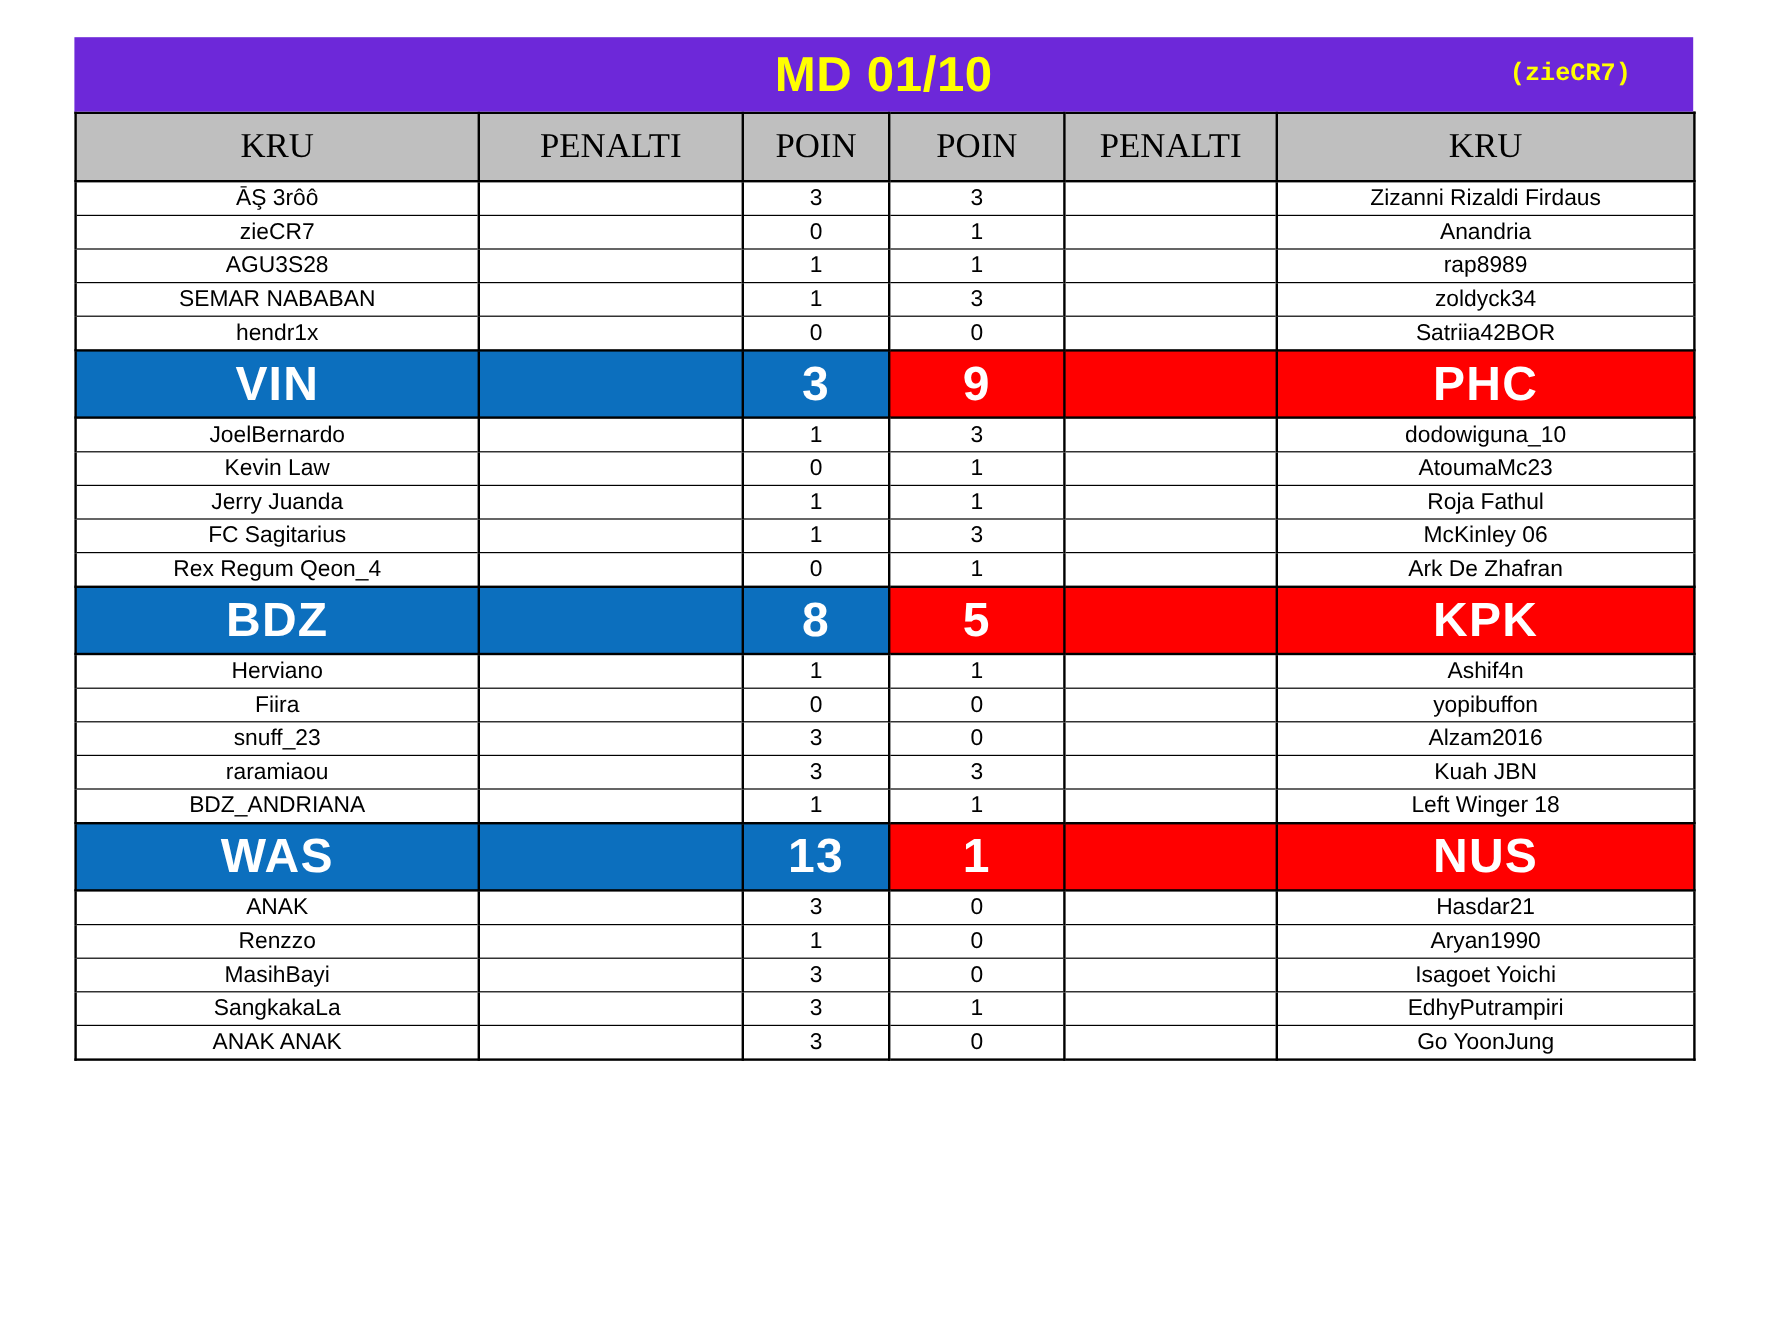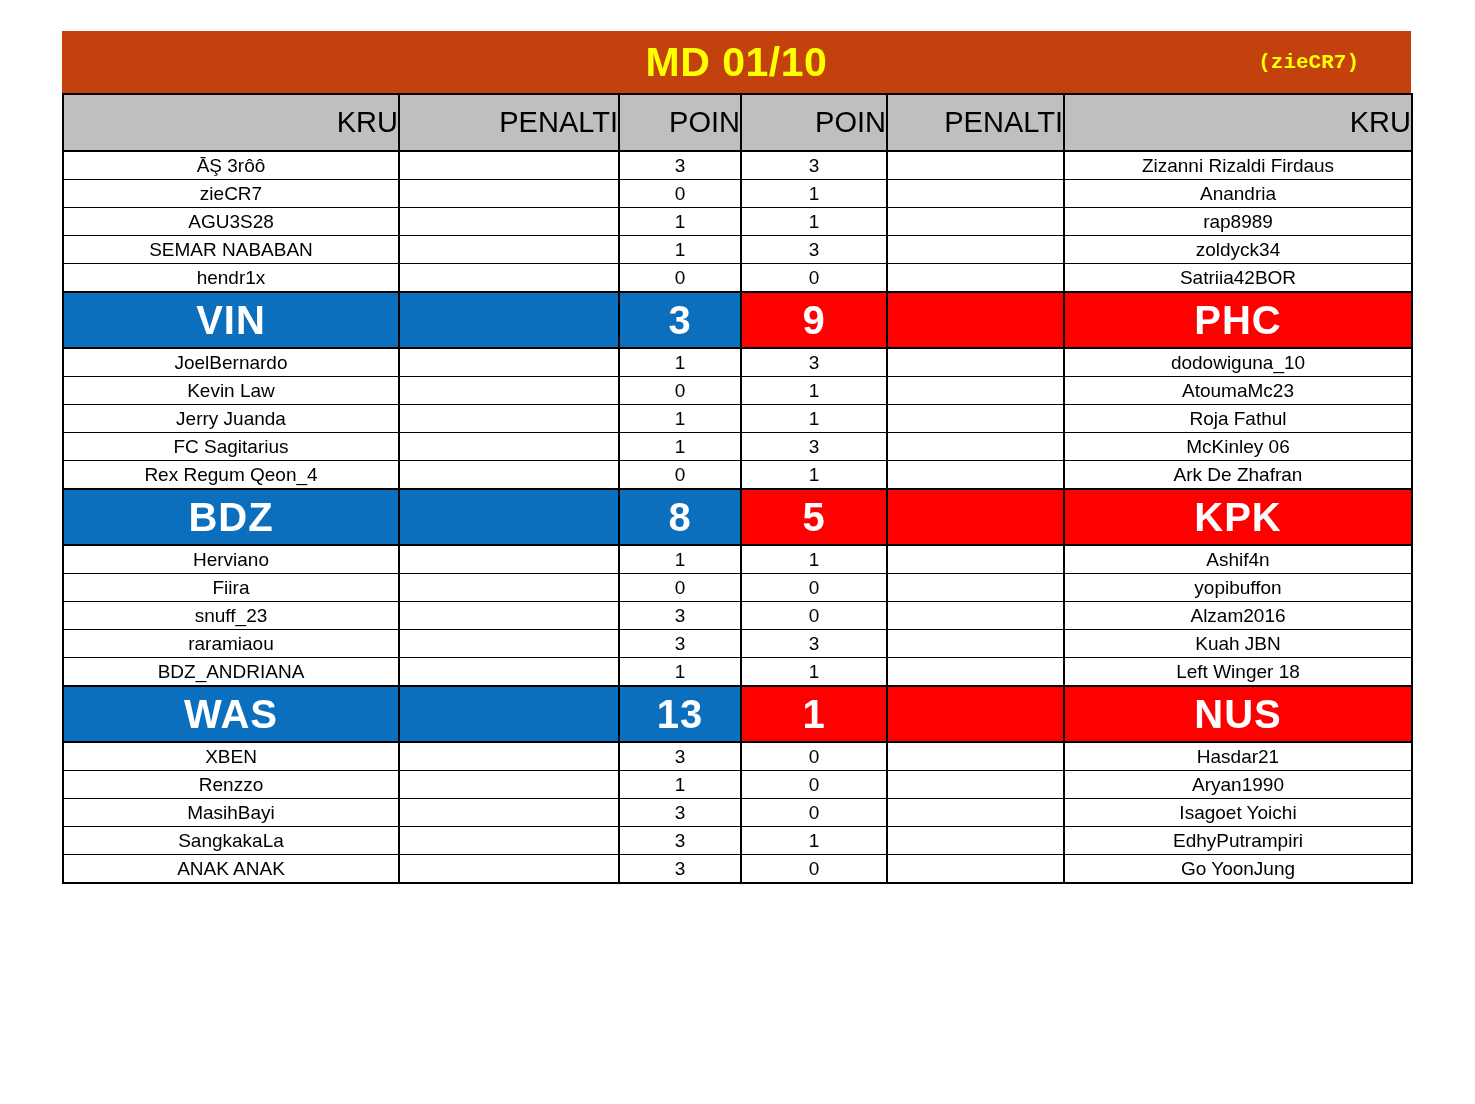--- a/index.html
+++ b/index.html
@@ -42,21 +42,21 @@
     line-height: 62px;
     letter-spacing: 1px;
     white-space: nowrap;
     transform: scaleX(0.93);
     transform-origin: center;
   }
 
   
   .md-band {
     height: 62px;
-    background: #c2410c;
+    background: #6d28d9;
     position: relative;
     box-sizing: border-box;
   }
   .md-text {
     position: absolute;
     left: 0;
     right: 0;
     top: 50%;
     transform: translateY(-50%);
     text-align: center;
@@ -98,23 +98,22 @@
   .c-poin-r  { width: 146px; }
   .c-pen-r   { width: 177px; }
   .c-kru-r   { width: 348px; }
 
   
   tr.head-row td {
     background: #BFBFBF;
     height: 55px;
     font-size: 29px;
     color: #000000;
-    font-family: Liberation Sans, sans-serif;
+    font-family: Liberation Serif, serif;
     font-weight: normal;
-    text-align: right;
   }
 
   
   tr.match-row td {
     height: 54px;
     font-size: 40px;
     font-weight: bold;
     color: #ffffff;
     font-family: "Liberation Sans", sans-serif;
     letter-spacing: 1px;
@@ -306,21 +305,21 @@
           </tr>
           <tr class="match-row">
             <td class="side-blue">WAS</td>
             <td class="side-blue"></td>
             <td class="side-blue">13</td>
             <td class="side-red">1</td>
             <td class="side-red"></td>
             <td class="side-red">NUS</td>
           </tr>
           <tr class="player-row first-p">
-            <td>XBEN</td>
+            <td>ANAK</td>
             <td></td>
             <td>3</td>
             <td>0</td>
             <td></td>
             <td>Hasdar21</td>
           </tr>
           <tr class="player-row">
             <td>Renzzo</td>
             <td></td>
             <td>1</td>

